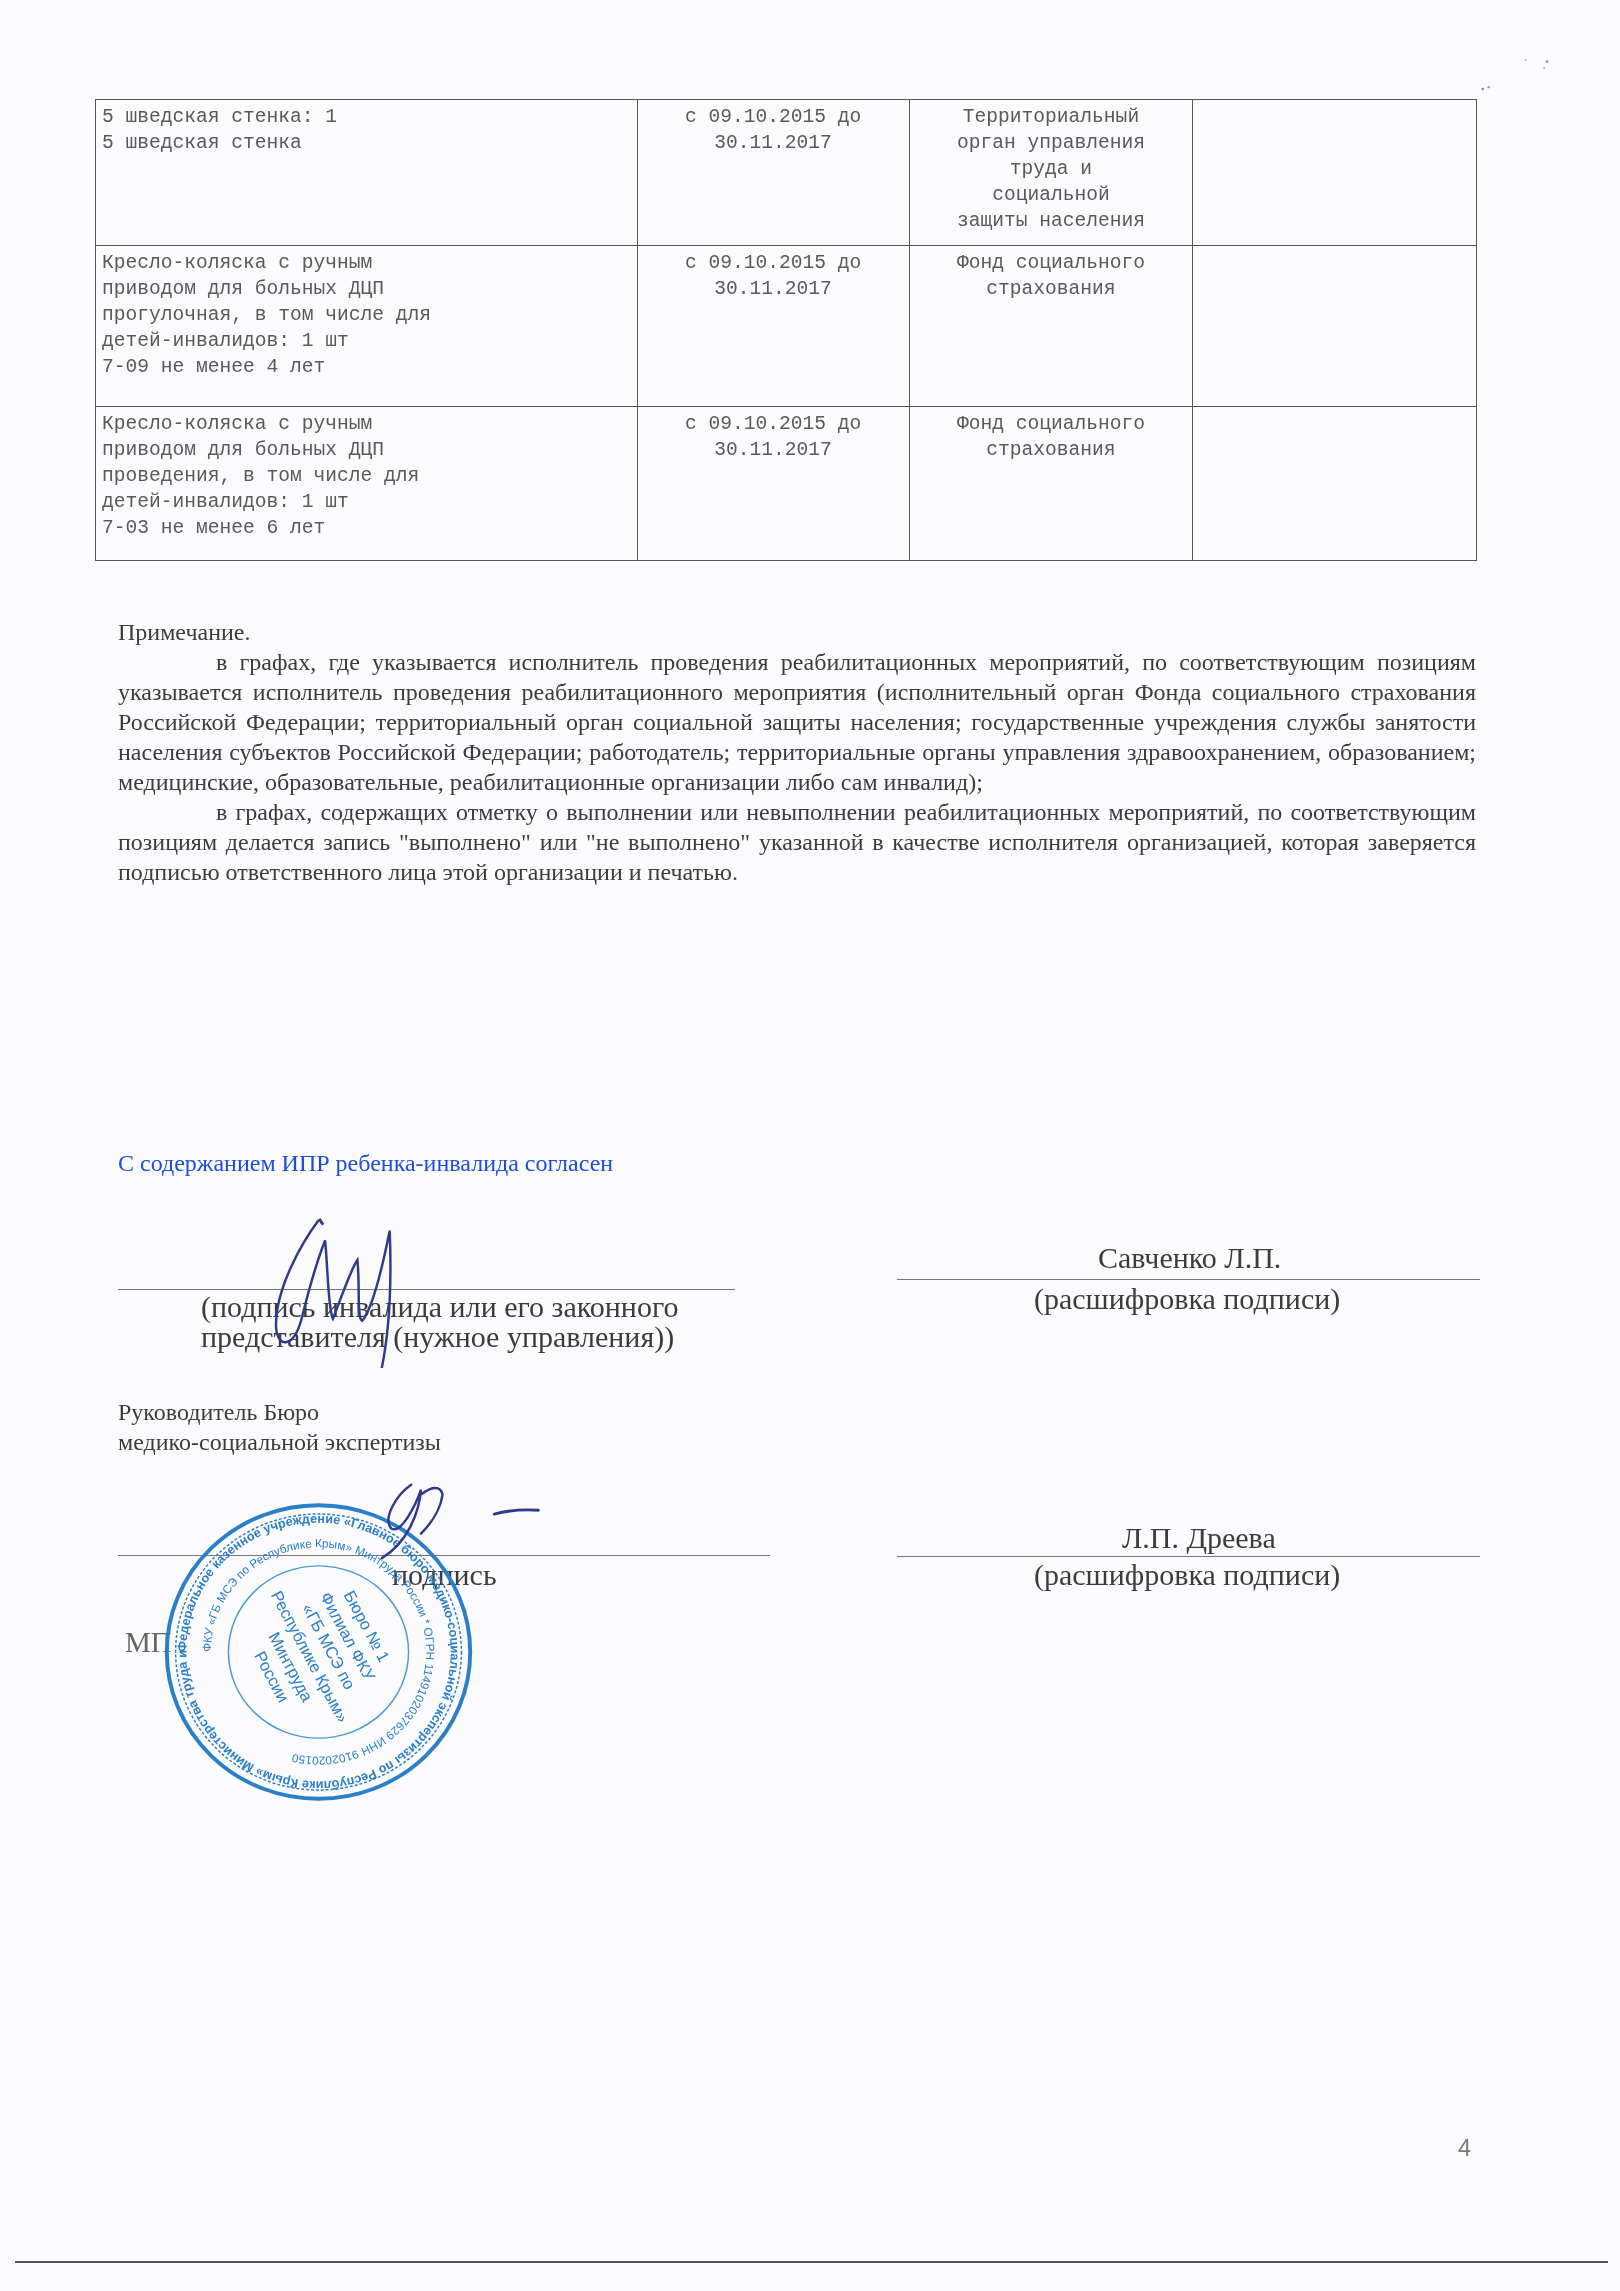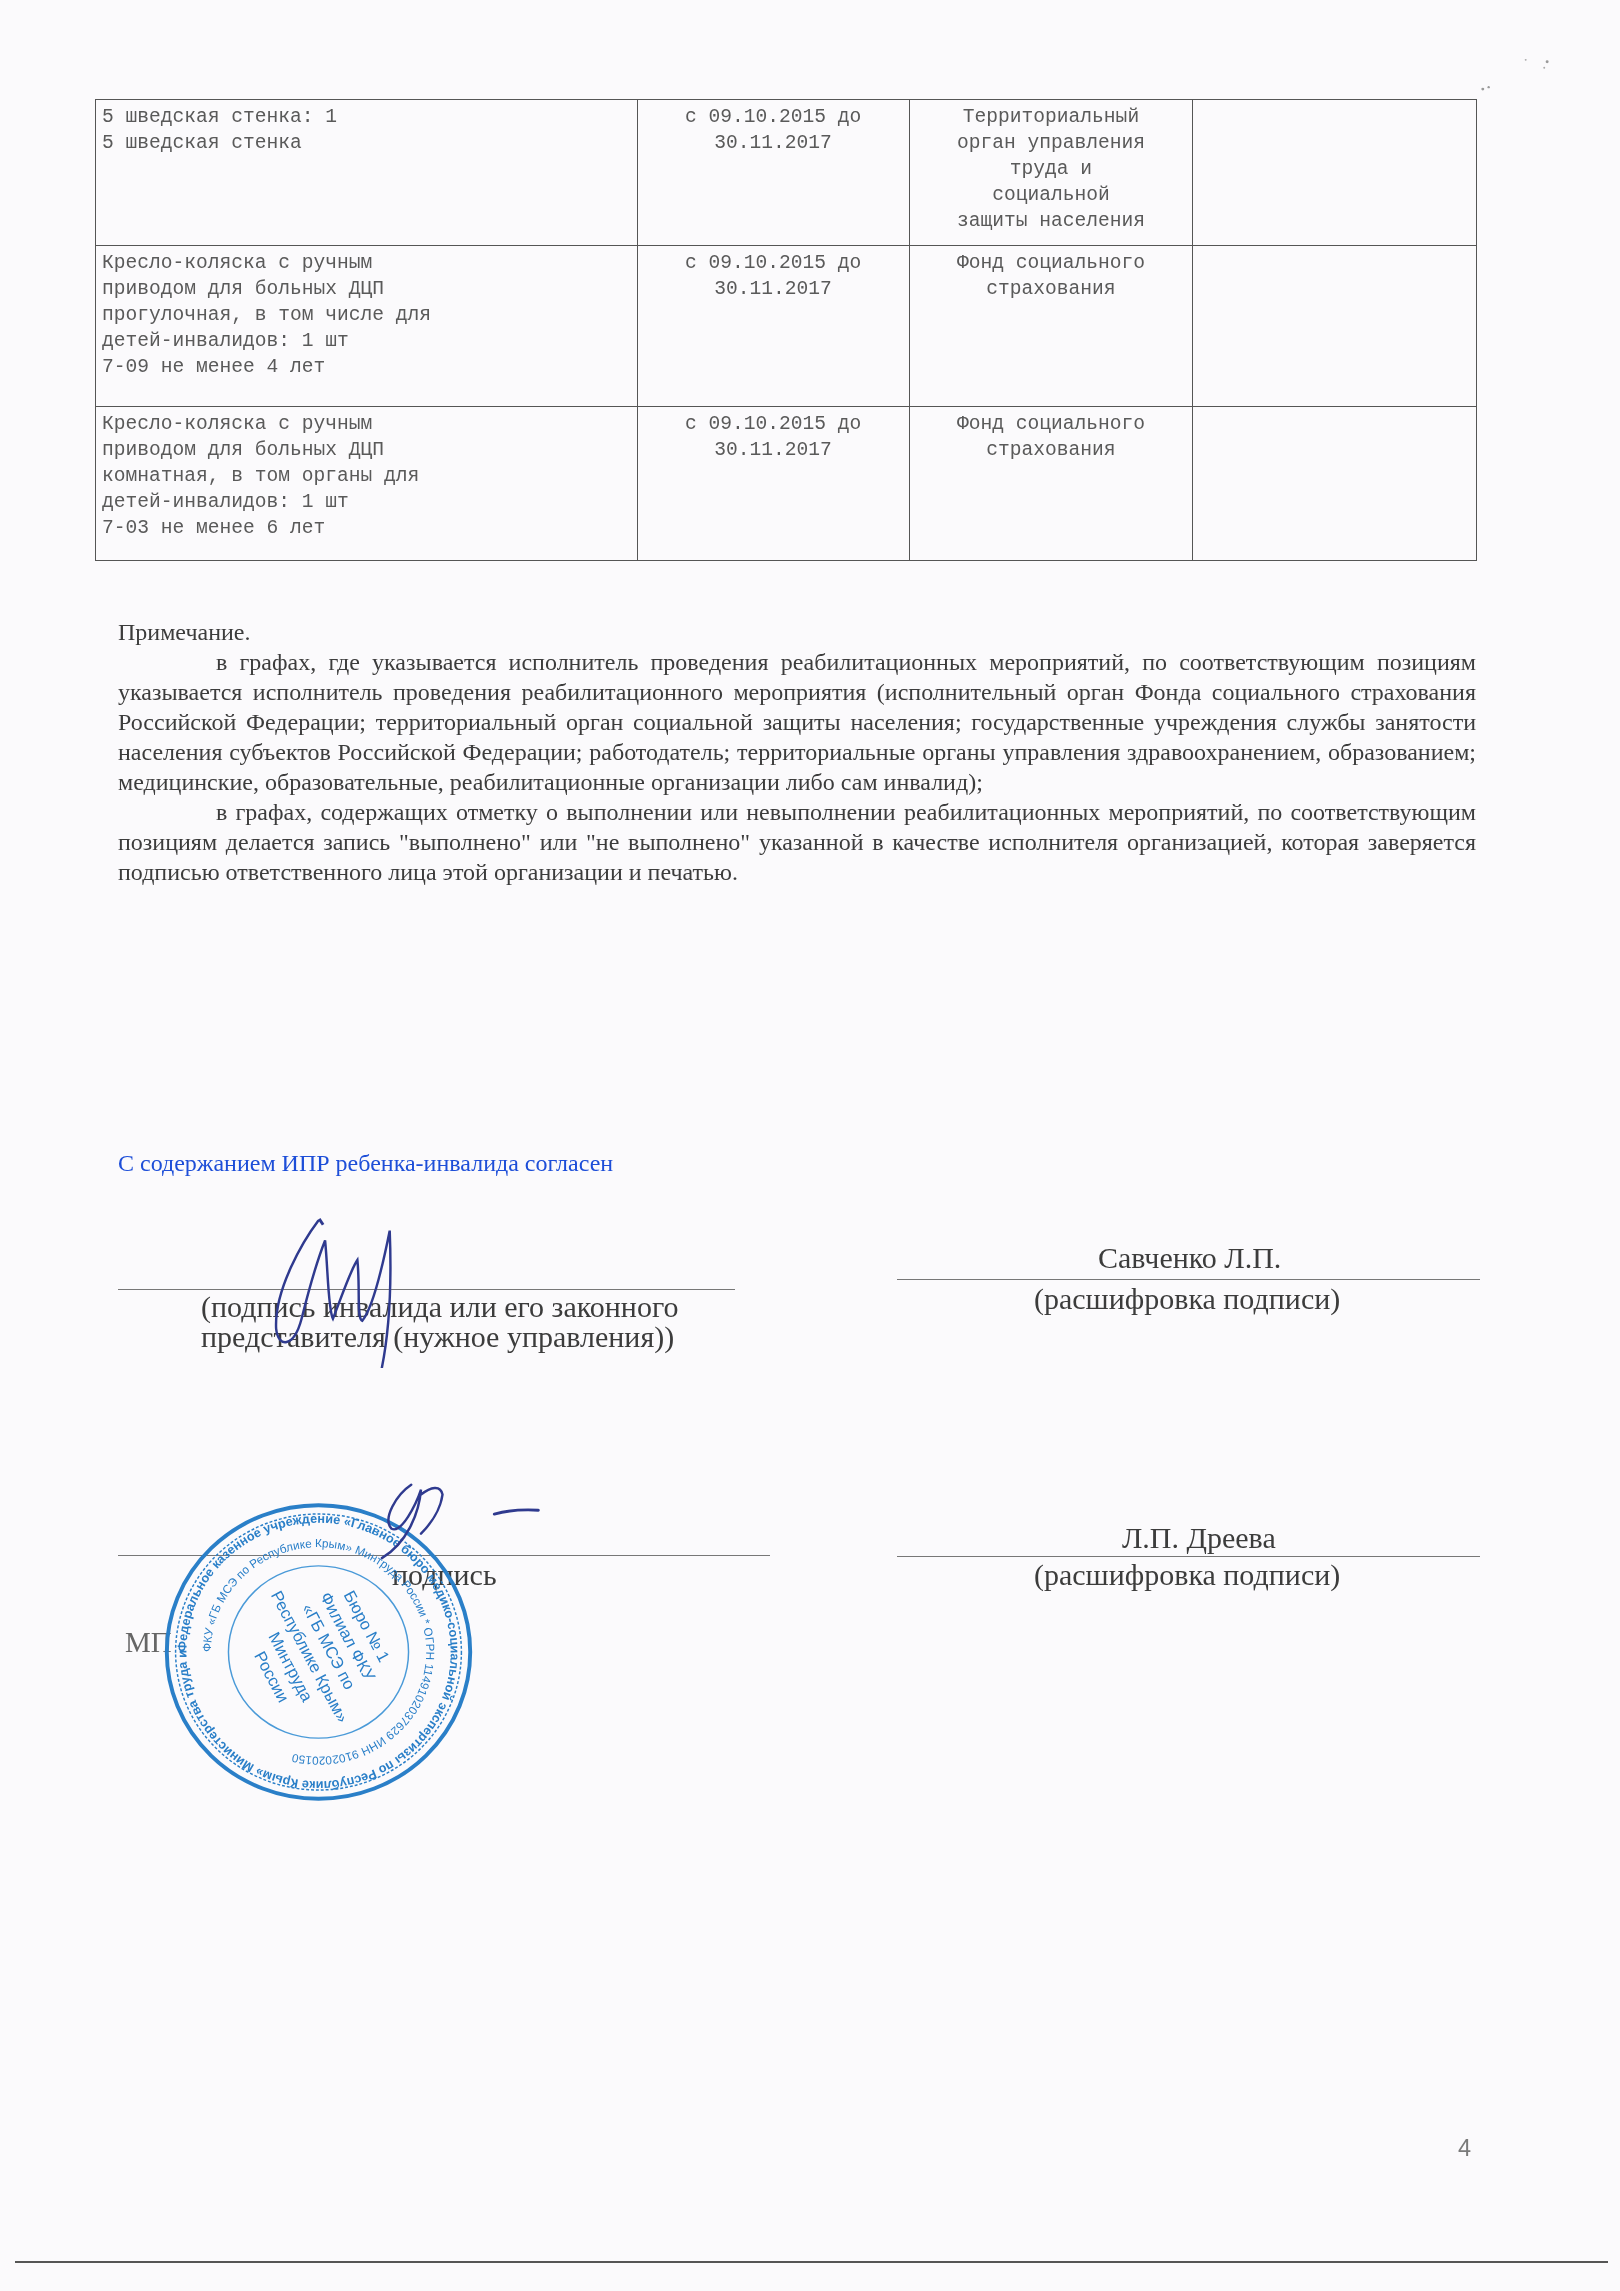--- a/index.html
+++ b/index.html
@@ -129,21 +129,21 @@
         <td class="cell-lines center">
           <span>Фонд социального</span>
           <span>страхования</span>
         </td>
         <td></td>
       </tr>
       <tr class="r3">
         <td class="cell-lines">
           <span>Кресло-коляска с ручным</span>
           <span>приводом для больных ДЦП</span>
-          <span>комнатная, в том органы для</span>
+          <span>проведения, в том числе для</span>
           <span>детей-инвалидов: 1 шт</span>
           <span>7-03 не менее 6 лет</span>
         </td>
         <td class="cell-lines center">
           <span>с 09.10.2015 до</span>
           <span>30.11.2017</span>
         </td>
         <td class="cell-lines center">
           <span>Фонд социального</span>
           <span>страхования</span>
@@ -169,20 +169,24 @@
 
   <svg class="sig" style="left:235px; top:1201px; width:235px; height:167px;" viewBox="0 0 240 170">
     <path d="M85 20 C70 40, 40 90, 42 130 C44 150, 60 150, 68 120 C78 80, 88 50, 92 40 C95 70, 95 110, 100 120 C108 100, 118 70, 125 60 C128 90, 124 120, 130 122 C140 110, 150 70, 158 30 C160 80, 158 130, 150 170" fill="none" stroke="#2f3a8f" stroke-width="2.5" stroke-linecap="round"></path>
     <path d="M86 18 L90 24" stroke="#2f3a8f" stroke-width="3"></path>
   </svg>
 
   <div class="caption" style="left:1098px; top:1243px;">Савченко Л.П.</div>
   <div class="line" style="left:897px; top:1279px; width:583px;"></div>
   <div class="caption" style="left:1034px; top:1284px;">(расшифровка подписи)</div>
 
+  <div class="caption" style="left:118px; top:1397px; font-size:24px;">
+    <span>Руководитель Бюро</span><br>
+    <span>медико-социальной экспертизы</span>
+  </div>
 
   <div class="line" style="left:118px; top:1555px; width:652px;"></div>
   <div class="caption" style="left:392px; top:1560px;">подпись</div>
 
   <div class="caption" style="left:1122px; top:1523px;">Л.П. Дреева</div>
   <div class="line" style="left:897px; top:1556px; width:583px;"></div>
   <div class="caption" style="left:1034px; top:1560px;">(расшифровка подписи)</div>
 
   <div class="caption" style="left:125px; top:1627px; font-size:29px; color:#666;">МП</div>
 

